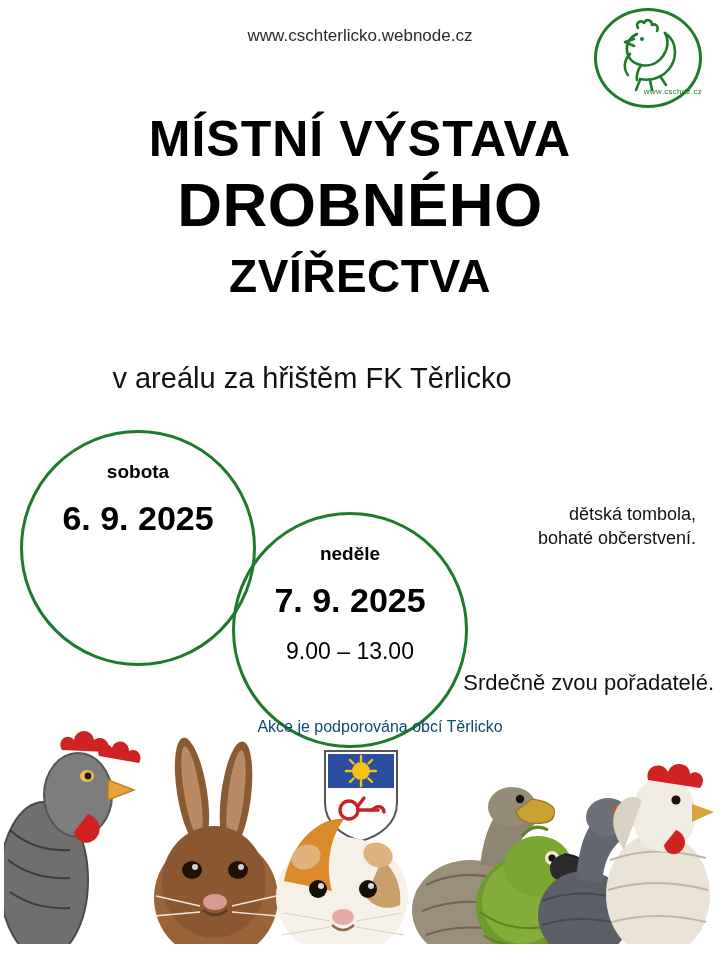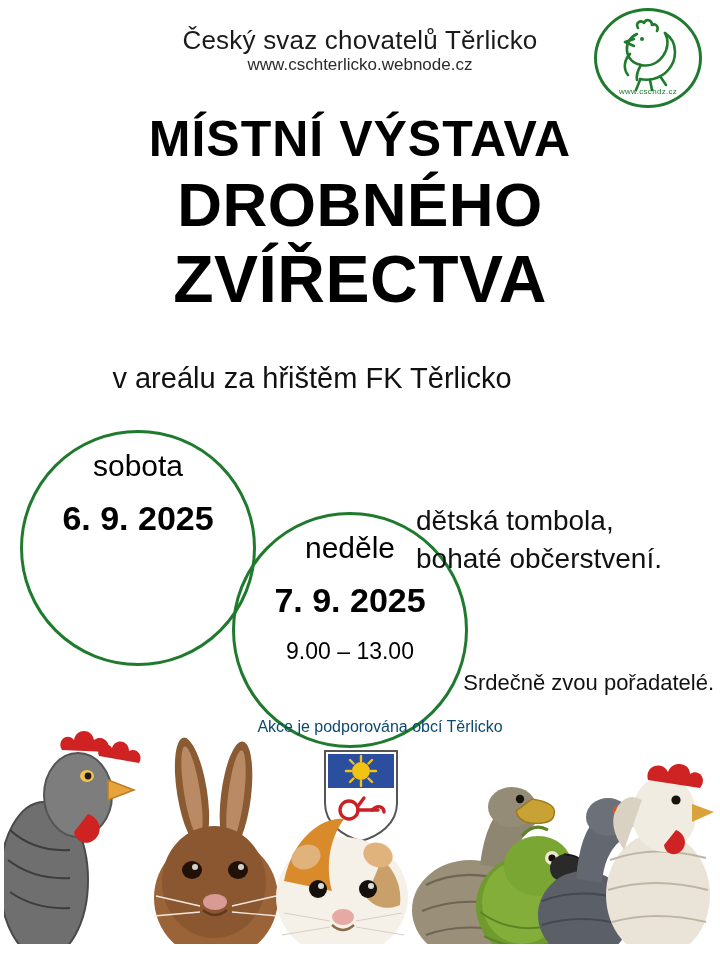--- a/index.html
+++ b/index.html
@@ -58,21 +58,21 @@
   }
   .logo svg {
     position: absolute;
     inset: 0;
   }
   .logo-url {
     position: absolute;
     bottom: 12px;
     left: 0;
     width: 108px;
-    text-align: center;
+    text-align: right;
     font-size: 8px;
     color: #1f7a2e;
     letter-spacing: 0.3px;
   }
 
   
   .title-wrap {
     position: absolute;
     top: 114px;
     left: 0;
@@ -86,25 +86,25 @@
     line-height: 1.0;
   }
   .title-2 {
     font-size: 62px;
     font-weight: bold;
     letter-spacing: 0.5px;
     line-height: 1.15;
     margin-top: 5px;
   }
   .title-3 {
-    font-size: 66px;
+    font-size: 46px;
     font-weight: bold;
     letter-spacing: 0.5px;
     line-height: 1.15;
-    margin-top: 2px;
+    margin-top: 10px;
   }
   .subtitle {
     position: absolute;
     top: 362px;
     left: 0;
     width: 624px;
     text-align: center;
     font-size: 29px;
     color: #111111;
   }
@@ -124,42 +124,42 @@
     width: 236px;
     height: 236px;
   }
   .circle-sun {
     left: 232px;
     top: 512px;
     width: 236px;
     height: 236px;
   }
   .c-day {
-    font-size: 30px;
-    font-weight: normal;
-    margin-top: 16px;
+    font-size: 19px;
+    font-weight: bold;
+    margin-top: 28px;
   }
   .c-date {
     font-size: 34px;
     font-weight: bold;
     margin-top: 16px;
   }
   .c-time {
     font-size: 23px;
     margin-top: 18px;
   }
 
   
   .extras {
     position: absolute;
     right: 24px;
     top: 502px;
     width: 280px;
-    text-align: left;
-    font-size: 28px;
+    text-align: right;
+    font-size: 18px;
     line-height: 1.35;
     color: #111;
   }
   .welcome {
     position: absolute;
     right: 6px;
     top: 670px;
     width: 320px;
     text-align: right;
     font-size: 22px;
@@ -223,21 +223,20 @@
     height: 16px;
     background: #ffffff;
   }
 </style>
 </head>
 <body>
 
 <div class="poster">
 
   <div class="org-block">
-    <div class="org-name">Český svaz chovatelů Těrlicko</div>
     <div class="org-url">www.cschterlicko.webnode.cz</div>
   </div>
 
   <div class="logo">
     <div class="logo-ellipse"></div>
     <svg width="108" height="100" viewBox="0 0 108 100">
       <g fill="none" stroke="#1f7a2e" stroke-width="2.6" stroke-linecap="round" stroke-linejoin="round">
         <path d="M44 20 c-3 -5 3 -9 6 -5 2 -5 8 -3 8 2 4 -2 7 2 5 6"></path>
         <path d="M43 26 c-7 3 -11 10 -10 17 1 8 7 13 14 14 -3 5 -5 10 -4 15"></path>
         <path d="M47 57 c9 2 17 -2 22 -9 5 -7 6 -16 2 -23"></path>

